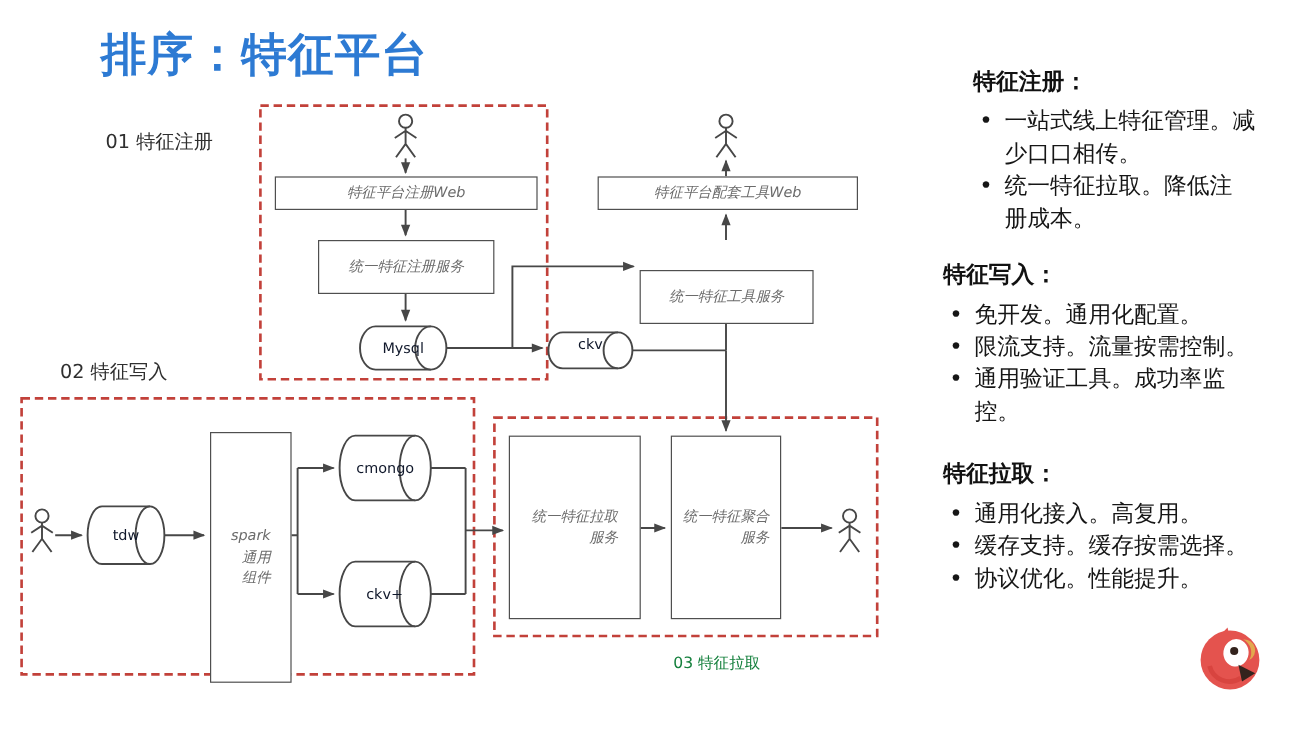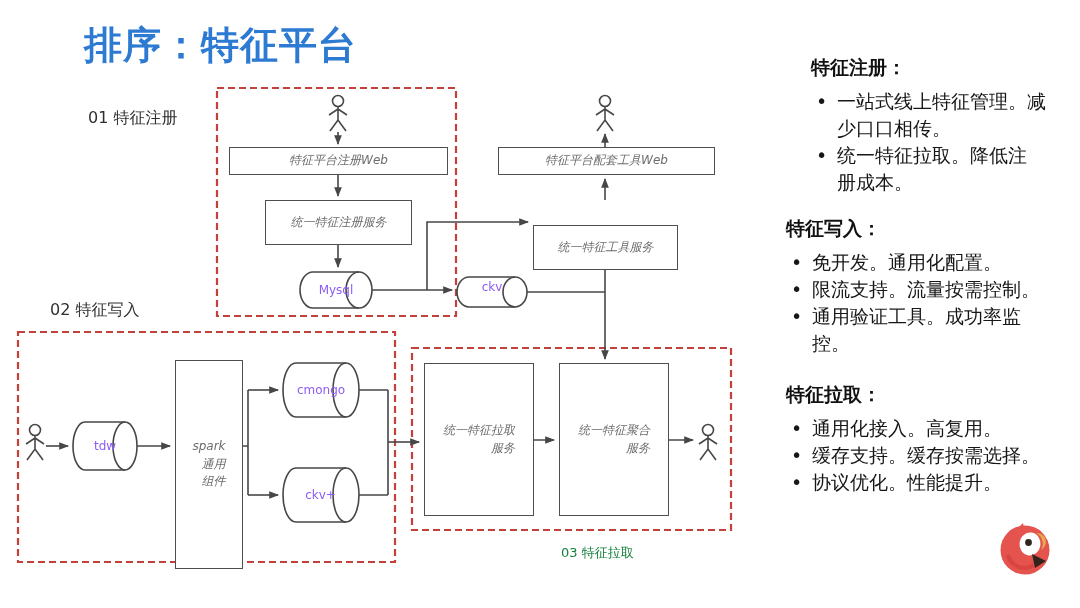--- a/index.html
+++ b/index.html
@@ -19,21 +19,21 @@
   .diagram-svg { left:0; top:0; width:1080px; height:608px; }
   .node {
     position:absolute; box-sizing:border-box; border:1.5px solid #4f4f4f;
     background:#ffffff; display:flex; align-items:center; justify-content:center;
     text-align:right; color:#6b6b6b; font-size:12px; line-height:1.45;
     white-space:pre-line;
     font-style:italic;
   }
   .cyl-label {
     position:absolute; display:flex; align-items:center; justify-content:center;
-    text-align:right; color:#8b5cf6; font-size:12px; pointer-events:none;
+    text-align:right; color:#0f172a; font-size:12px; pointer-events:none;
   }
   .panel-block { position:absolute; left:786px; width:264px; color:#161616; }
   .panel-block h3 { margin:0 0 7px 0; font-size:19px; font-weight:700; color:#111; }
   .panel-block ul { margin:0; padding:0; list-style:none; }
   .panel-block li {
     position:relative; padding-left:26px; font-size:19px; line-height:27px;
     white-space:pre-line;
   }
   .panel-block li::before { content:"\2022"; position:absolute; left:5px; top:0; }
   .logo { left:998px; top:521px; width:56px; height:56px; }
@@ -128,21 +128,21 @@
 
   <div class="node" style="left:229px; top:147px; width:219px; height:28px;">特征平台注册Web</div>
   <div class="node" style="left:498px; top:147px; width:217px; height:28px;">特征平台配套工具Web</div>
   <div class="node" style="left:265px; top:200px; width:147px; height:45px;">统一特征注册服务</div>
   <div class="node" style="left:533px; top:200px; width:145px; height:45px;margin-top:25px;">统一特征工具服务</div>
   <div class="node" style="left:175px; top:342px; width:68px; height:209px;margin-top:18px;">spark
 通用
 组件</div>
   <div class="node" style="left:424px; top:363px; width:110px; height:153px;">统一特征拉取
 服务</div>
-  <div class="node" style="left:559px; top:363px; width:110px; height:153px;">统一特征聚合
+  <div class="node" style="left:559px; top:363px; width:92px; height:153px;">统一特征聚合
 服务</div>
 
   <div class="cyl-label" style="left:300px; top:272px; width:72px; height:36px;">Mysql</div>
   <div class="cyl-label" style="left:457px; top:277px; width:70px; height:20px;">ckv</div>
   <div class="cyl-label" style="left:73px; top:422px; width:64px; height:48px;">tdw</div>
   <div class="cyl-label" style="left:283px; top:363px; width:76px; height:54px;">cmongo</div>
   <div class="cyl-label" style="left:283px; top:468px; width:75px; height:54px;">ckv+</div>
 
   <div class="panel-block" style="top:55px;margin-left:25px;">
     <h3>特征注册：</h3>

